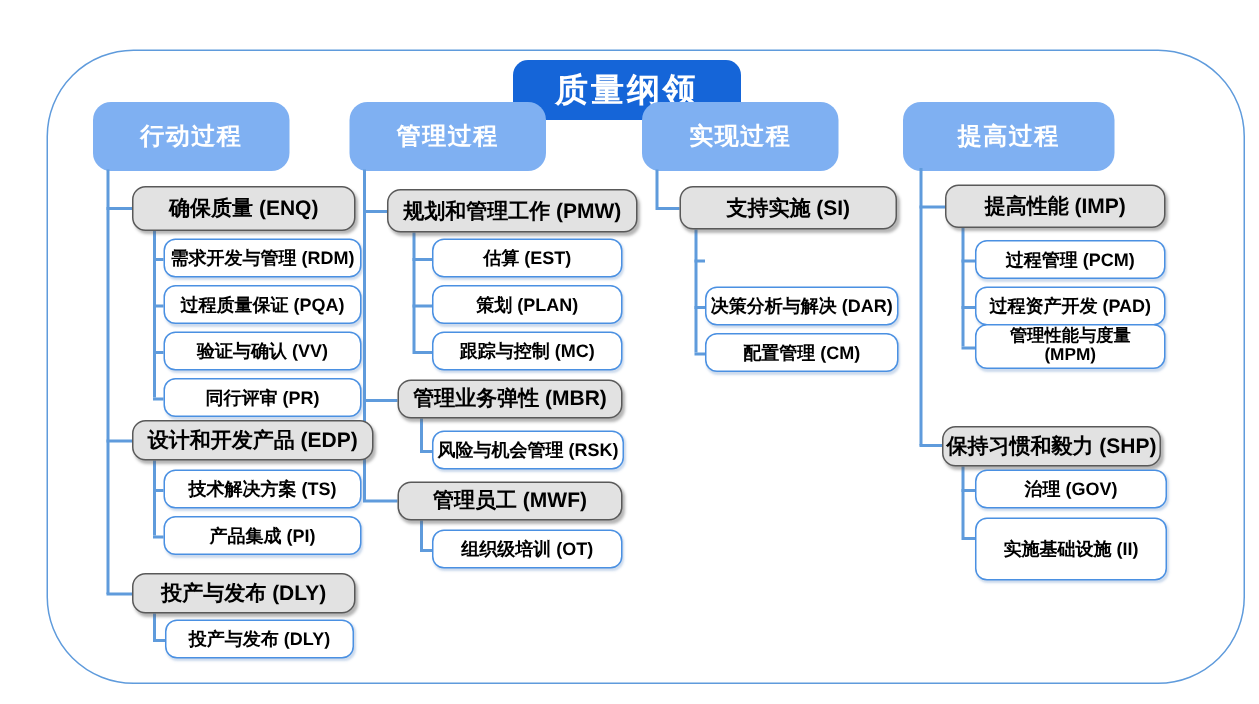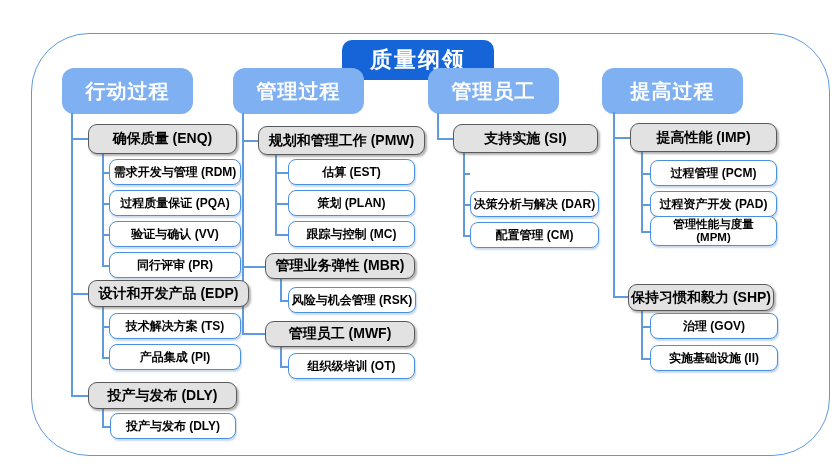--- a/index.html
+++ b/index.html
@@ -13,21 +13,21 @@
   }
   .title{
     position:absolute;left:342px;top:8px;width:152px;height:40px;
     background:var(--title-bg,#1565d8);color:#fff;border-radius:10px;
     display:flex;align-items:center;justify-content:center;
     font-size:22px;font-weight:bold;letter-spacing:2px;margin-top:32px;
   }
   .hdr{
     position:absolute;height:46px;background:var(--header-bg,#7fb0f2);color:#fff;
     border-radius:12px;display:flex;align-items:center;justify-content:center;
-    font-size:20px;font-weight:bold;letter-spacing:1px;
+    font-size:16px;font-weight:bold;letter-spacing:1px;
   }
   .node{
     position:absolute;display:flex;align-items:center;justify-content:center;
     font-weight:bold;color:#000;text-align:center;white-space:pre-line;box-sizing:border-box;
   }
   .gray{
     background:var(--gray-fill,#e2e2e2);border:1.5px solid var(--gray-border,#595959);
     border-radius:9px;font-size:14px;
     box-shadow:1.5px 2px 2px rgba(90,90,90,.45);
   }
@@ -44,21 +44,21 @@
 <body>
 
 <div id="canvas" style="--title-bg: #1565d8; --header-bg: #7fb0f2; --connector: #5f9bdc; --gray-fill: #e2e2e2; --gray-border: #595959; --white-border: #4a90e2;">
 
   <div class="frame"></div>
 
   <div class="title">质量纲领</div>
 
   <div class="hdr" style="left:62px;top:68px;width:131px">行动过程</div>
   <div class="hdr" style="left:233px;top:68px;width:131px">管理过程</div>
-  <div class="hdr" style="left:428px;top:68px;width:131px">管理员工</div>
+  <div class="hdr" style="left:428px;top:68px;width:131px">实现过程</div>
   <div class="hdr" style="left:602px;top:68px;width:141px">提高过程</div>
 
   <div class="v" style="left:71px;top:113px;height:283px"></div>
   <div class="h" style="left:71px;top:138px;width:17px"></div>
   <div class="h" style="left:71px;top:293px;width:17px"></div>
   <div class="h" style="left:71px;top:395px;width:17px"></div>
   <div class="v" style="left:102px;top:154px;height:111px"></div>
   <div class="h" style="left:102px;top:172px;width:7px"></div>
   <div class="h" style="left:102px;top:203px;width:7px"></div>
   <div class="h" style="left:102px;top:234px;width:7px"></div>
@@ -124,15 +124,15 @@
   <div class="node white" style="left:470px;top:191px;width:129px;height:26px">决策分析与解决 (DAR)</div>
   <div class="node white" style="left:470px;top:222px;width:129px;height:26px">配置管理 (CM)</div>
 
   <div class="node gray" style="left:630px;top:123px;width:147px;height:29px">提高性能 (IMP)</div>
   <div class="node white" style="left:650px;top:160px;width:127px;height:26px">过程管理 (PCM)</div>
   <div class="node white" style="left:650px;top:191px;width:127px;height:26px">过程资产开发 (PAD)</div>
   <div class="node gray" style="left:628px;top:284px;width:146px;height:27px">保持习惯和毅力 (SHP)</div>
   <div class="node white mpm" style="left:650px;top:216px;width:127px;height:30px">管理性能与度量
 (MPM)</div>
   <div class="node white" style="left:650px;top:313px;width:128px;height:26px">治理 (GOV)</div>
-  <div class="node white" style="left:650px;top:345px;width:128px;height:26px">实施基础设施 (II)</div>
+  <div class="node white" style="left:650px;top:345px;width:128px;height:42px">实施基础设施 (II)</div>
 
 </div>
 
 </body></html>

